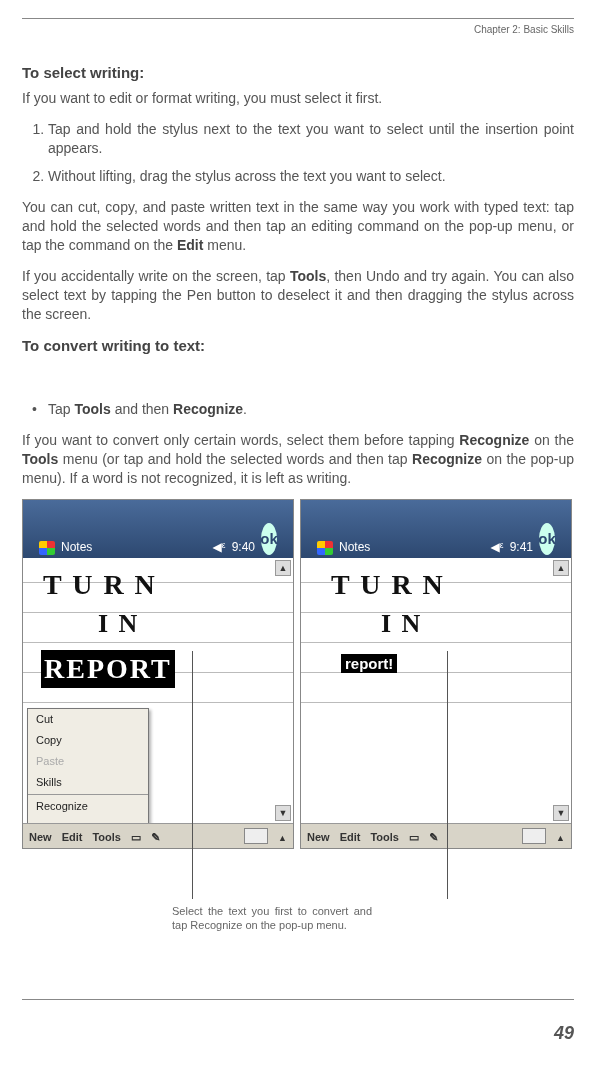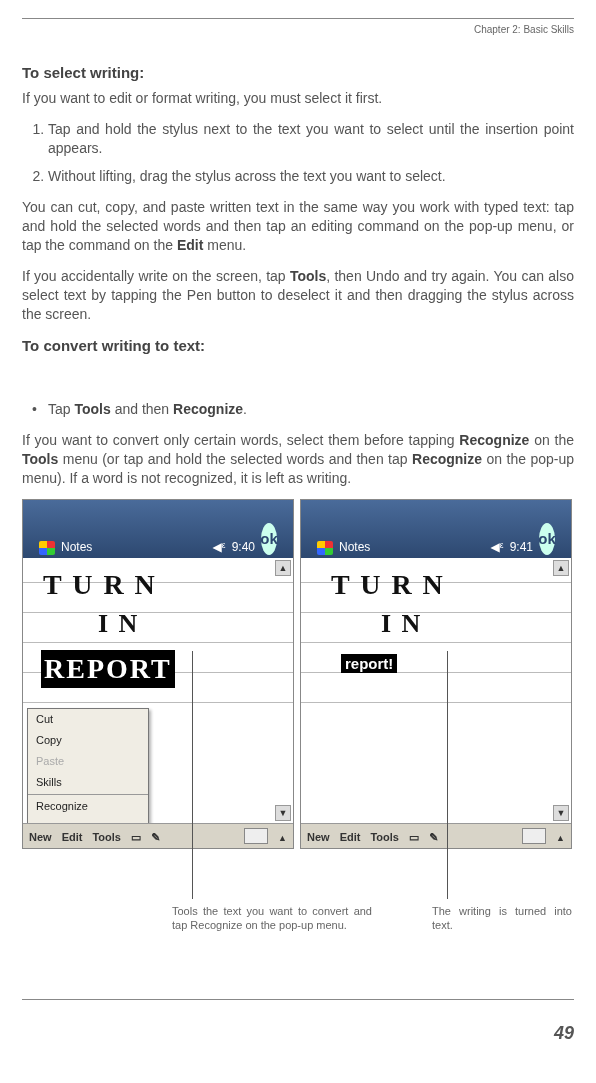--- a/index.html
+++ b/index.html
@@ -255,18 +255,17 @@
         <span class="spacer"></span>
         <span class="kbd"></span>
         <span class="arrow">▲</span>
       </div>
     </div>
   </div>
 
   <div class="callouts">
     <div class="leader" style="left:170px; top:-198px; height:248px;"></div>
     <div class="leader" style="left:425px; top:-198px; height:248px;"></div>
-    <div class="caption" style="left:150px; top:56px;">Tools the text you want to convert and tap Recognize on the pop-up menu.</div>
-    <div class="caption" style="left:410px; top:56px; width:140px;">The writing is turned into text.</div>
+    <div class="caption" style="left:150px; top:56px;">Select the text you first to convert and tap Recognize on the pop-up menu.</div>
   </div>
 
   <div class="page-num">49</div>
 </div>
 
 </body></html>

